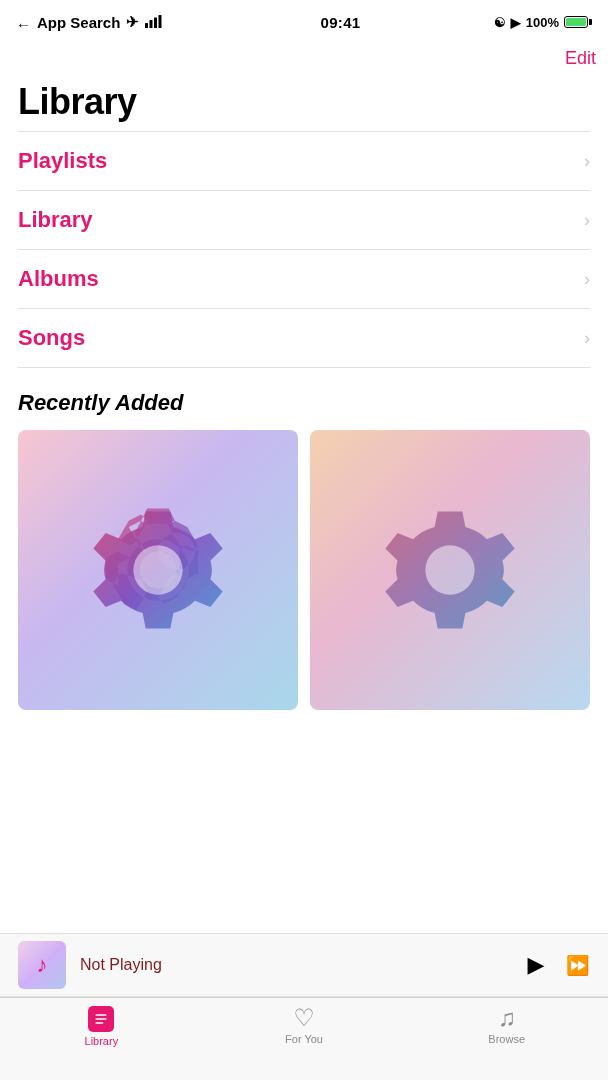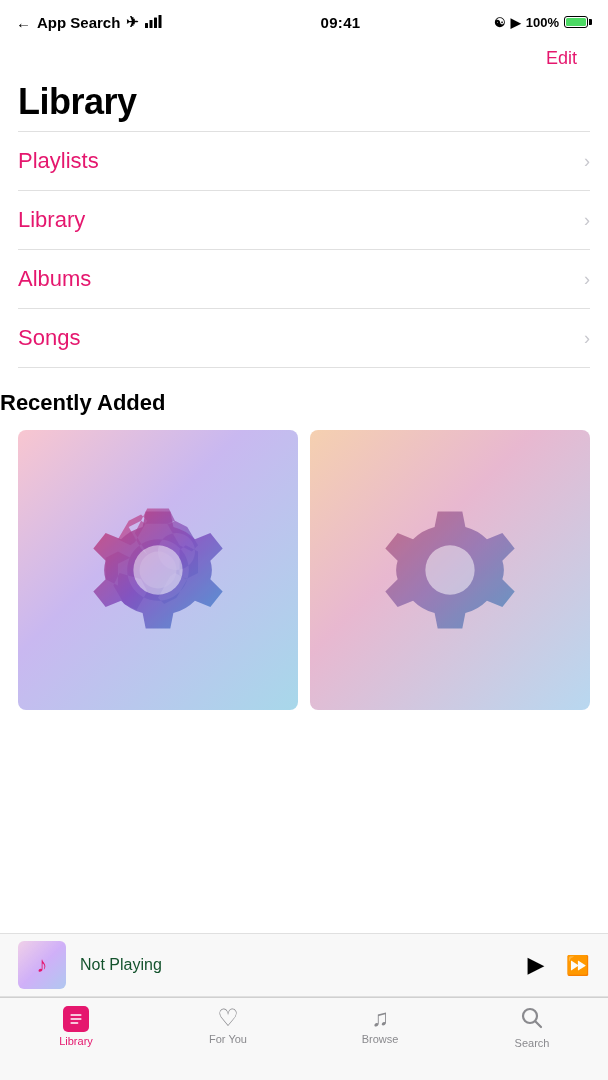--- a/index.html
+++ b/index.html
@@ -69,21 +69,21 @@
       height: 6px;
       background: #000;
       border-radius: 0 1px 1px 0;
       margin-left: 1px;
     }
 
     
     .edit-btn-container {
       display: flex;
       justify-content: flex-end;
-      padding: 4px 31px 8px;
+      padding: 4px 12px 8px;
     }
 
     
     .page-header {
       padding: 4px 18px 8px;
     }
     .page-title {
       font-size: 36px;
       font-weight: 800;
       color: #000;
@@ -100,31 +100,32 @@
     
     .list-item {
       display: flex;
       align-items: center;
       justify-content: space-between;
       padding: 16px 18px;
       cursor: pointer;
     }
     .list-item-label {
       font-size: 22px;
-      font-weight: 400;
+      font-weight: 700;
       color: #E5176E;
     }
     .chevron-icon {
       color: #C8C8CE;
       font-size: 18px;
     }
 
     
     .section-header {
-      padding: 22px 0 14px;
+      padding: 22px 18px 14px;
+      font-style: italic;
     }
     .section-title {
       font-size: 22px;
       font-weight: 700;
       color: #000;
     }
 
     
     .album-grid {
       display: flex;
@@ -181,21 +182,21 @@
       flex-shrink: 0;
     }
     .music-note-icon {
       font-size: 22px;
     }
     .mini-player-info {
       flex: 1;
     }
     .mini-player-title {
       font-size: 16px;
-      color: #14532d;
+      color: #7f1d1d;
       font-weight: 400;
     }
     .mini-player-controls {
       display: flex;
       align-items: center;
       gap: 22px;
     }
     .play-btn {
       font-size: 22px;
       color: #000;
@@ -423,22 +424,13 @@
     <span class="tab-icon-wrap">♡</span>
     <span class="tab-label">For You</span>
   </div>
 
   <div class="tab-item">
     <span class="tab-icon-wrap">♫</span>
     <span class="tab-label">Browse</span>
   </div>
 
 
-  <div class="tab-item">
-    <span class="tab-icon-wrap">
-      <svg width="24" height="24" viewBox="0 0 24 24" fill="none">
-        <circle cx="10" cy="10" r="7" stroke="#8a8a8e" stroke-width="2.2"></circle>
-        <line x1="15.5" y1="15.5" x2="21" y2="21" stroke="#8a8a8e" stroke-width="2.2" stroke-linecap="round"></line>
-      </svg>
-    </span>
-    <span class="tab-label">Search</span>
-  </div>
 </div>
 
 </body></html>

